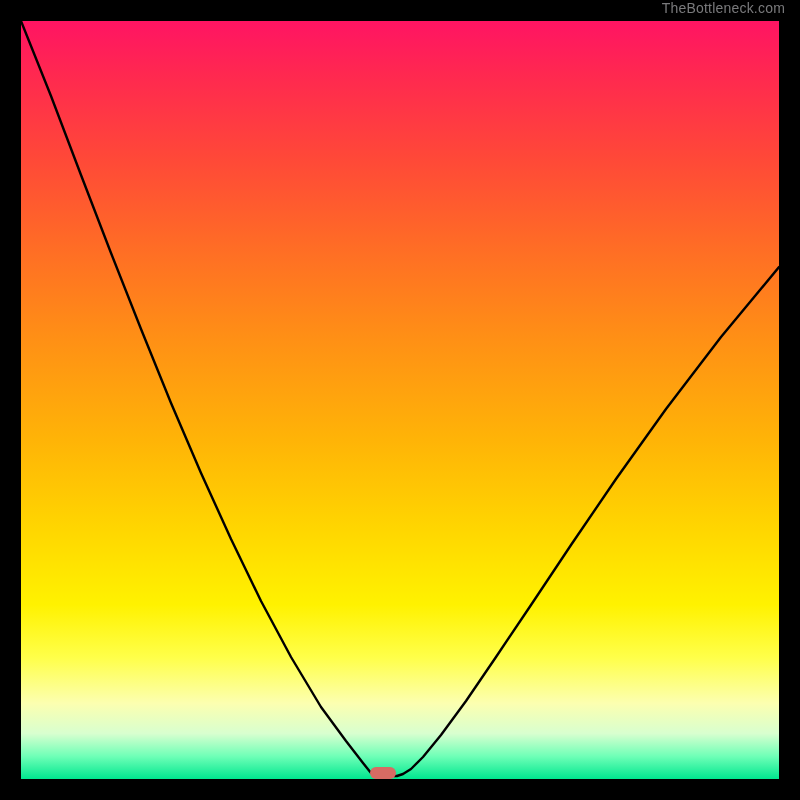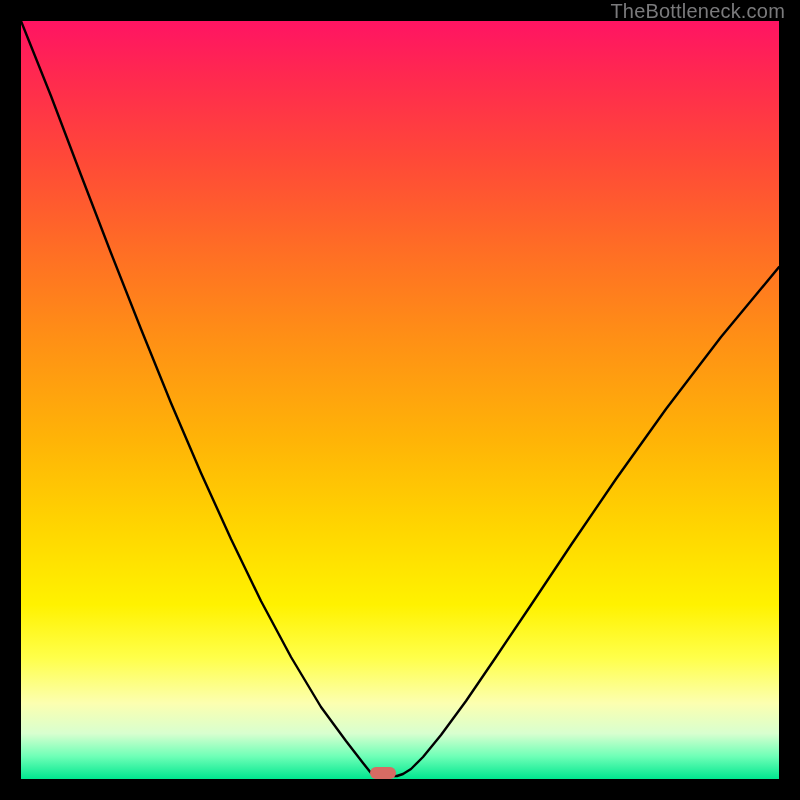--- a/index.html
+++ b/index.html
@@ -52,21 +52,21 @@
     width: 26px;
     height: 12px;
     background: #d76b63;
     border-radius: 6px;
   }
   .watermark {
     position: absolute;
     top: 0;
     right: 15px;
     color: #7a7a7c;
-    font-size: 20px;
+    font-size: 14px;
     font-weight: 500;
     letter-spacing: 0.2px;
   }
 </style>
 </head>
 <body>
 
 <div class="container">
 
   <div class="watermark">TheBottleneck.com</div>

